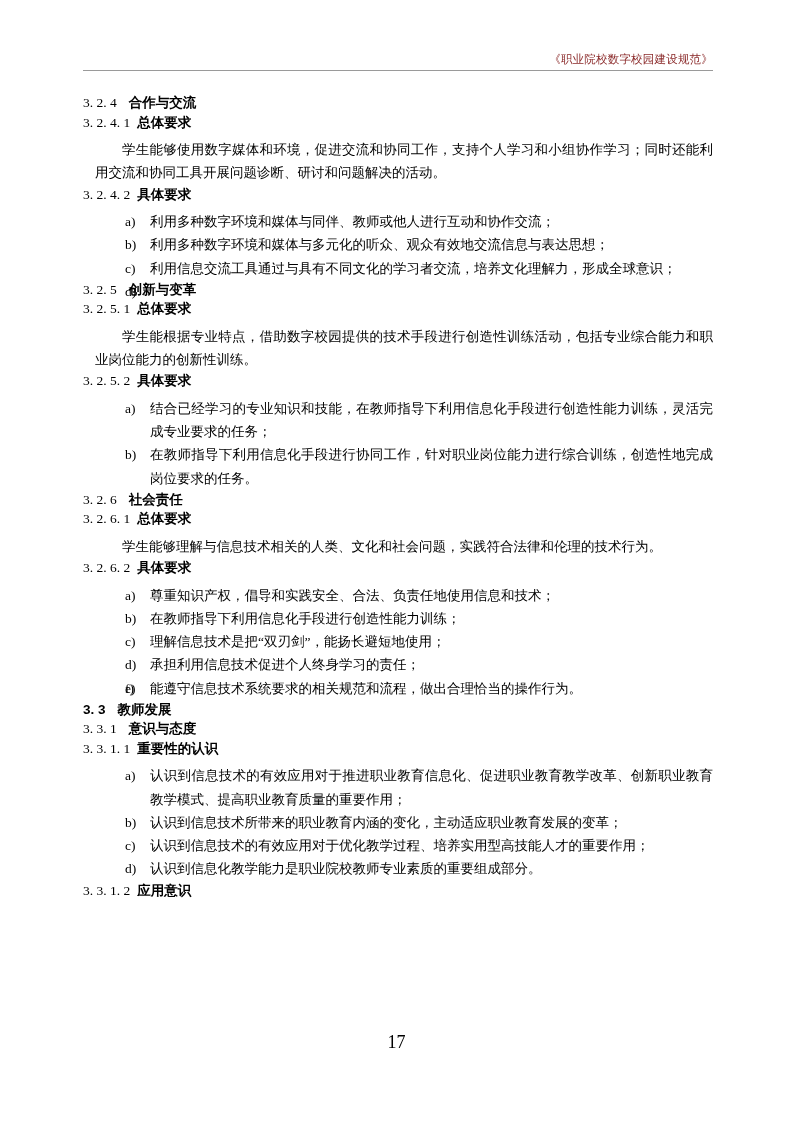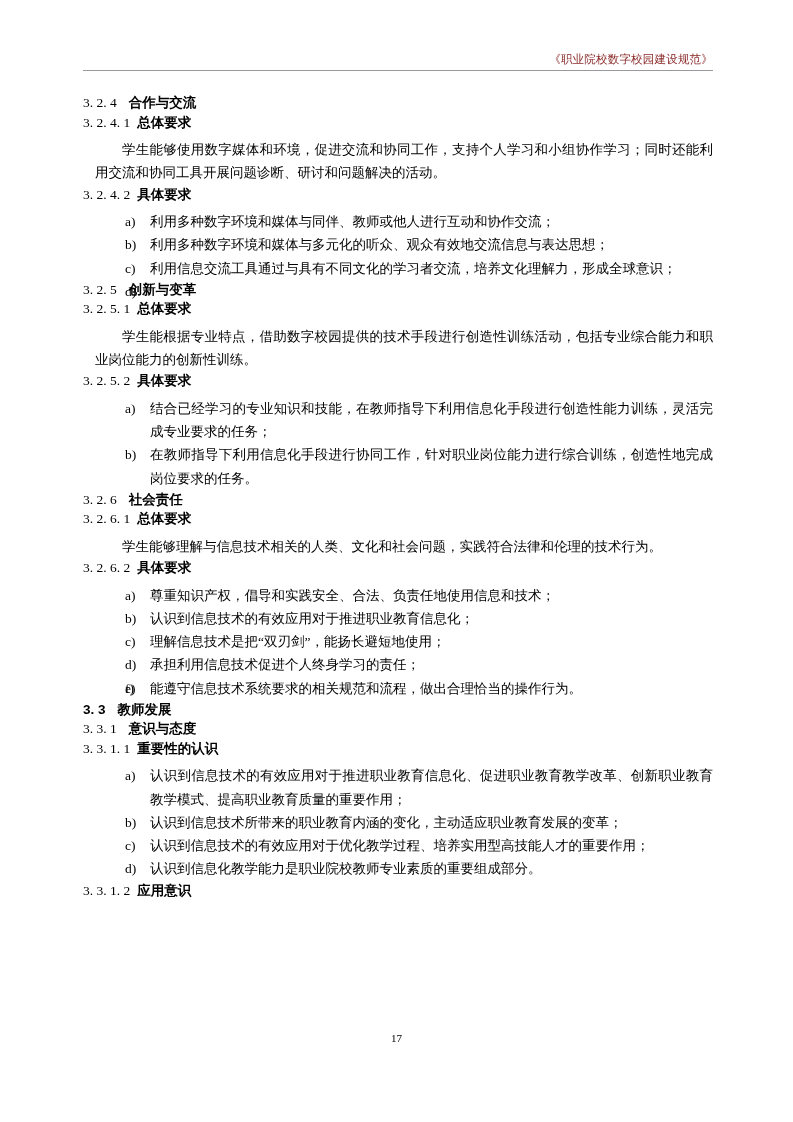--- a/index.html
+++ b/index.html
@@ -105,21 +105,21 @@
     font-weight: bold;
     font-family: "Liberation Sans", sans-serif;
     margin-top: 20px;
   }
   .pagenum {
     position: absolute;
     left: 0;
     right: 0;
     top: 1032px;
     text-align: center;
-    font-size: 11px;
+    font-size: 18px;
     font-family: "Liberation Serif", "DejaVu Serif", serif;
   }
 </style>
 </head>
 <body>
 
 <div class="page">
 
   <div class="content">
 
@@ -169,21 +169,21 @@
     <h3 class="h-num lvl4">
       <span class="num">3. 2. 6. 1</span><span class="gap-xs"></span><span class="htext">总体要求</span>
     </h3>
     <p class="body">学生能够理解与信息技术相关的人类、文化和社会问题，实践符合法律和伦理的技术行为。</p>
 
     <h3 class="h-num lvl4">
       <span class="num">3. 2. 6. 2</span><span class="gap-xs"></span><span class="htext">具体要求</span>
     </h3>
     <ul class="alist">
       <li><span class="mark">a)</span><span>尊重知识产权，倡导和实践安全、合法、负责任地使用信息和技术；</span></li>
-      <li><span class="mark">b)</span><span>认识到信息技术的有效应用对于推进职业教育信息化；</span></li>
+      <li><span class="mark">b)</span><span>在教师指导下利用信息化手段进行创造性能力训练；</span></li>
       <li><span class="mark">c)</span><span>理解信息技术是把“双刃剑”，能扬长避短地使用；</span></li>
       <li><span class="mark">d)</span><span>承担利用信息技术促进个人终身学习的责任；</span></li>
       <li><span class="mark">e)</span></li>
       <li><span class="mark">f)</span><span>能遵守信息技术系统要求的相关规范和流程，做出合理恰当的操作行为。</span></li>
     </ul>
 
     <h3 class="h-num sec2">
       <span class="num-b">3. 3</span><span class="gap-s"></span><span class="htext">教师发展</span>
     </h3>
 

